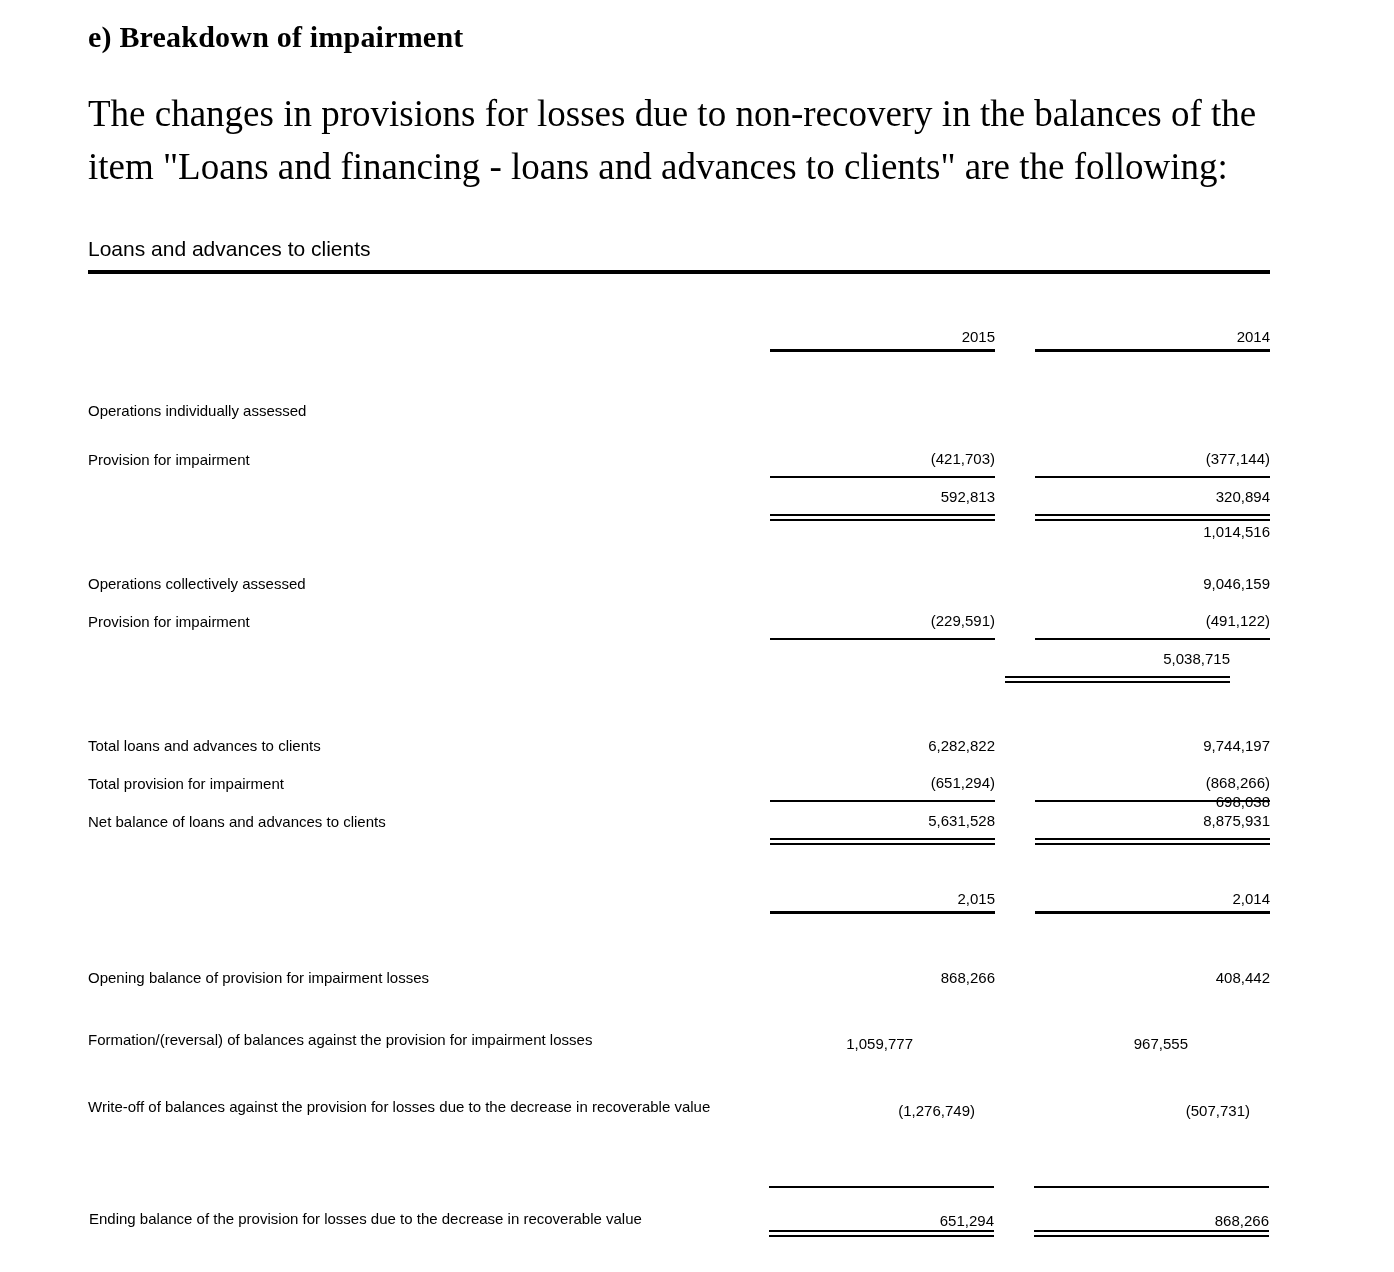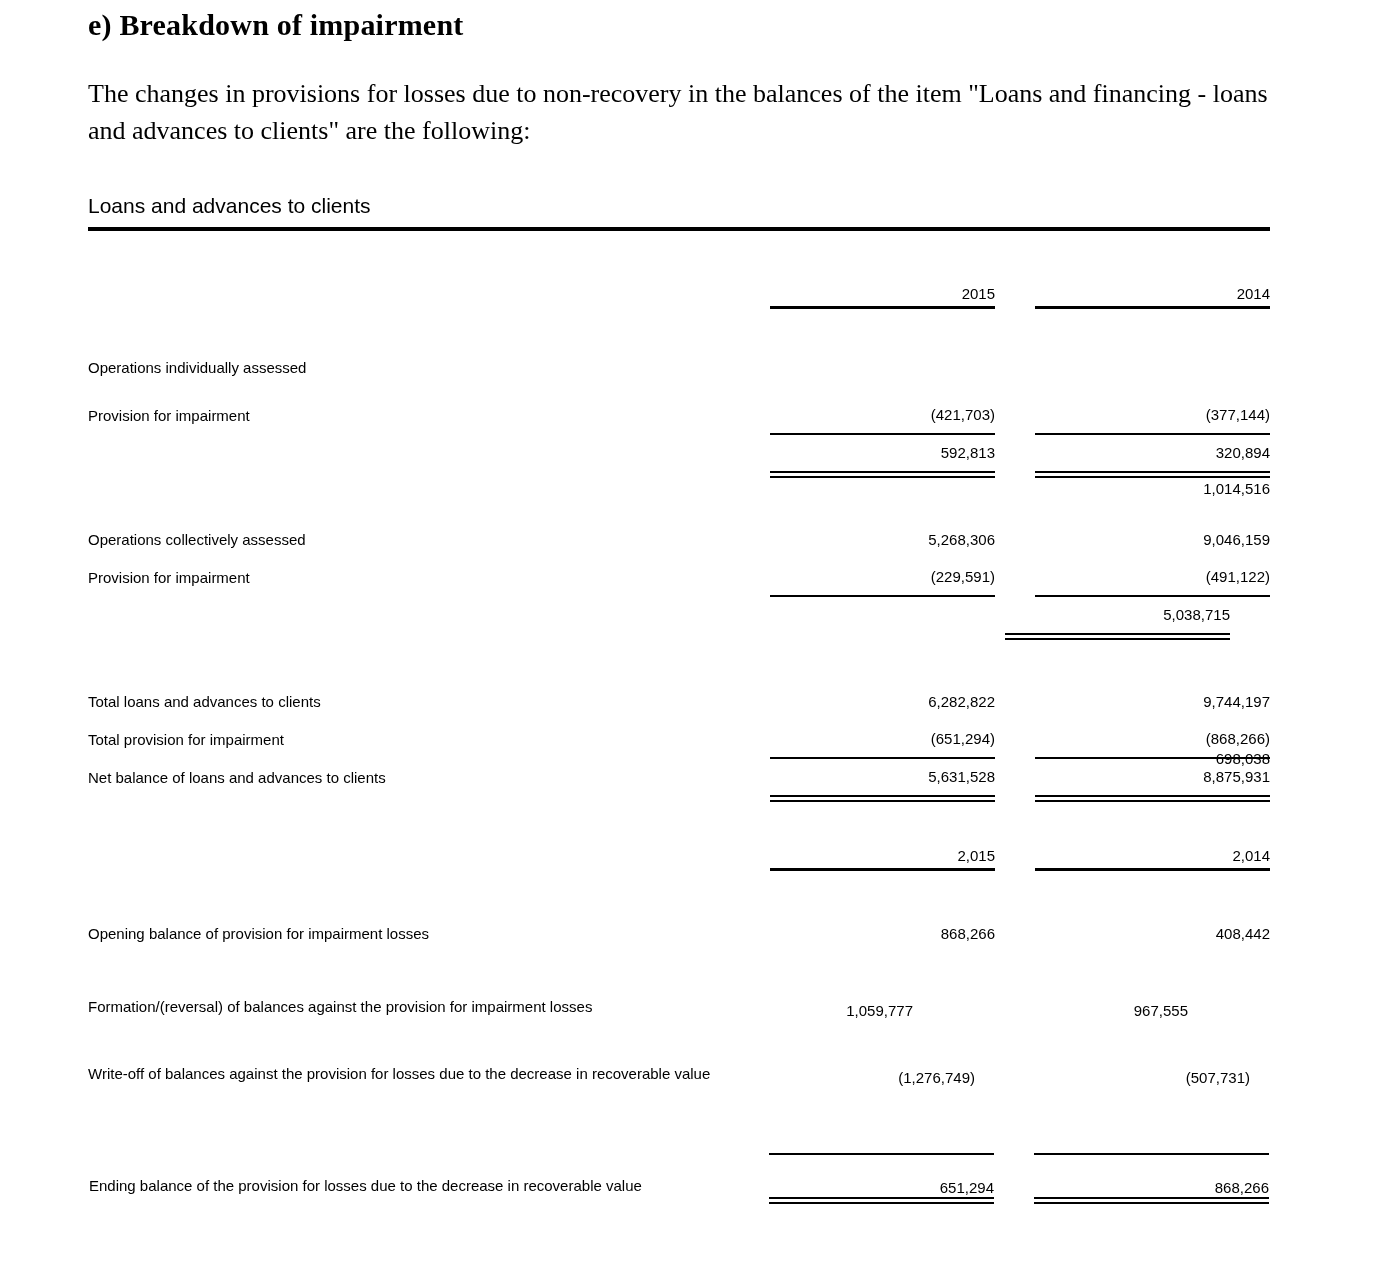--- a/index.html
+++ b/index.html
@@ -11,25 +11,26 @@
     background: #ffffff;
     color: #000000;
     padding: 8px 90px 0 88px;
     overflow: hidden;
   }
   .title {
     font-family: "Liberation Serif", "DejaVu Serif", serif;
     font-weight: bold;
     font-size: 30px;
     letter-spacing: 0.2px;
+    margin-top: 12px;
   }
   .intro {
     margin-top: 34px;
     font-family: "Liberation Serif", "DejaVu Serif", serif;
-    font-size: 26px;
+    font-size: 37px;
     line-height: 1.42;
     max-width: 1225px;
   }
   .caption {
     margin-top: 44px;
     width: 1182px;
     font-family: "Liberation Sans", "DejaVu Sans", sans-serif;
     font-size: 21px;
     padding-bottom: 9px;
     border-bottom: 4px solid #000;
@@ -67,21 +68,21 @@
     background: #000;
   }
   
   .two { height: auto; align-items: flex-end; }
   .two .lbl { line-height: 27px; align-items: flex-end; }
   .two .val { align-items: flex-end; padding-bottom: 1px; }
   
   .mt46 { margin-top: 66px; justify-content: center; }
   .mt48 { margin-top: 48px; }
   .mt50 { margin-top: 50px; flex-direction: column; }
-  .mt30 { margin-top: 40px; }
+  .mt30 { margin-top: 30px; }
   .mt40 { margin-top: 40px; }
   .mt44 { margin-top: 44px; }
   .row-formation .lbl { max-width: 600px; }
   .row-writeoff .lbl { max-width: 662px; }
   .row-ending .lbl { max-width: 680px; }
   .row-ending .val { border-top: 2px solid #000; padding-top: 24px; }
 </style>
 </head>
 <body>
 
@@ -118,21 +119,20 @@
 
     <div class="r uu">
       <div class="lbl"></div>
       <div class="val v1">592,813</div>
       <div class="spc"></div>
       <div class="val v2">320,894</div>
     </div>
 
     <div class="r mt48">
       <div class="lbl">Operations collectively assessed</div>
-      <div class="val v1">5,268,306</div>
       <div class="spc"></div>
       <div class="val v2">9,046,159</div>
     </div>
 
     <div class="r u">
       <div class="lbl">Provision for impairment</div>
       <div class="val v1">(229,591)</div>
       <div class="spc"></div>
       <div class="val v2">(491,122)</div>
     </div>

